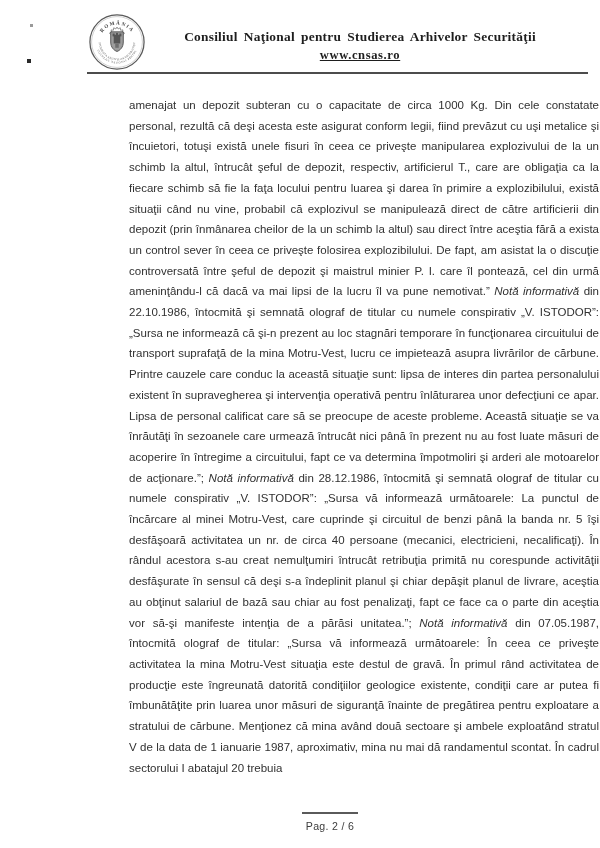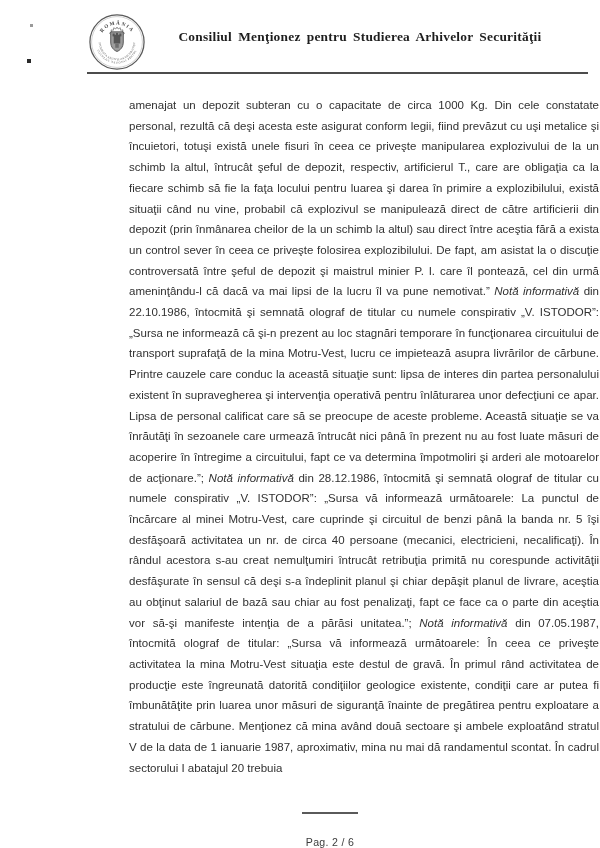--- a/index.html
+++ b/index.html
@@ -28,21 +28,21 @@
   .doc-body{
     position:absolute;left:118px;top:84px;width:470px;
     font-size:11.5px;line-height:20.7px;text-align:justify;color:#313131;
     margin:11px;
   }
   .doc-body .italic{font-style:italic;}
   .footer{
     position:absolute;left:230px;top:812px;width:200px;text-align:center;
   }
   .footer-rule{width:56px;height:1.5px;background:#5a5a5a;margin:0 auto;}
-  .footer-label{margin-top:22px;font-size:10.6px;color:#3c3c3c;letter-spacing:0.3px;}
+  .footer-label{margin-top:6px;font-size:10.6px;color:#3c3c3c;letter-spacing:0.3px;}
 </style>
 </head>
 <body>
 
 <div class="margin-dot light" style="left:30px;top:24px;width:3px;height:3px;"></div>
 <div class="margin-dot" style="left:27px;top:59px;width:4px;height:4px;"></div>
 
 <svg class="seal" viewBox="0 0 60 60">
   <defs>
     <path id="arcTop" d="M 12,30 A 18,18 0 0 1 48,30" fill="none"></path>
@@ -66,21 +66,22 @@
   </text>
   <text font-family="Liberation Serif,serif" font-size="2.9" fill="#555" letter-spacing="0.35" text-anchor="middle">
     <textPath href="#arcBottomOuter" startOffset="50%">CONSILIUL NAŢIONAL PENTRU</textPath>
   </text>
   <text font-family="Liberation Serif,serif" font-size="2.9" fill="#555" letter-spacing="0.2" text-anchor="middle">
     <textPath href="#arcBottomInner" startOffset="50%">STUDIEREA ARHIVELOR SECURITĂŢII</textPath>
   </text>
 </svg>
 
 <div class="header-text">
-  <div class="org-title">Consiliul Menţionez pentru Studierea Arhivelor Securităţii</div>
+  <div class="org-title">Consiliul Naţional pentru Studierea Arhivelor Securităţii</div>
+  <div><span class="org-url">www.cnsas.ro</span></div>
 </div>
 
 <div class="header-rule"></div>
 
 <p class="doc-body"><span class="">amenajat un depozit subteran cu o capacitate de circa 1000 Kg. Din cele constatate personal, rezultă că deşi acesta este asigurat conform legii, fiind prevăzut cu uşi metalice şi încuietori, totuşi există unele fisuri în ceea ce priveşte manipularea explozivului de la un schimb la altul, întrucât şeful de depozit, respectiv, artificierul T., care are obligaţia ca la fiecare schimb să fie la faţa locului pentru luarea şi darea în primire a explozibilului, există situaţii când nu vine, probabil că explozivul se manipulează direct de către artificierii din depozit (prin înmânarea cheilor de la un schimb la altul) sau direct între aceştia fără a exista un control sever în ceea ce priveşte folosirea explozibilului. De fapt, am asistat la o discuţie controversată între şeful de depozit şi maistrul minier P. I. care îl pontează, cel din urmă ameninţându-l că dacă va mai lipsi de la lucru îl va pune nemotivat.” </span><span class="italic">Notă informativă</span><span class=""> din 22.10.1986, întocmită şi semnată olograf de titular cu numele conspirativ „V. ISTODOR”: „Sursa ne informează că şi-n prezent au loc stagnări temporare în funcţionarea circuitului de transport suprafaţă de la mina Motru-Vest, lucru ce impietează asupra livrărilor de cărbune. Printre cauzele care conduc la această situaţie sunt: lipsa de interes din partea personalului existent în supravegherea şi intervenţia operativă pentru înlăturarea unor defecţiuni ce apar. Lipsa de personal calificat care să se preocupe de aceste probleme. Această situaţie se va înrăutăţi în sezoanele care urmează întrucât nici până în prezent nu au fost luate măsuri de acoperire în întregime a circuitului, fapt ce va determina împotmoliri şi arderi ale motoarelor de acţionare.”; </span><span class="italic">Notă informativă</span><span class=""> din 28.12.1986, întocmită şi semnată olograf de titular cu numele conspirativ „V. ISTODOR”: „Sursa vă informează următoarele: La punctul de încărcare al minei Motru-Vest, care cuprinde şi circuitul de benzi până la banda nr. 5 îşi desfăşoară activitatea un nr. de circa 40 persoane (mecanici, electricieni, necalificaţi). În rândul acestora s-au creat nemulţumiri întrucât retribuţia primită nu corespunde activităţii desfăşurate în sensul că deşi s-a îndeplinit planul şi chiar depăşit planul de livrare, aceştia au obţinut salariul de bază sau chiar au fost penalizaţi, fapt ce face ca o parte din aceştia vor să-şi manifeste intenţia de a părăsi unitatea.”; </span><span class="italic">Notă informativă</span><span class=""> din 07.05.1987, întocmită olograf de titular: „Sursa vă informează următoarele: În ceea ce priveşte activitatea la mina Motru-Vest situaţia este destul de gravă. În primul rând activitatea de producţie este îngreunată datorită condiţiilor geologice existente, condiţii care ar putea fi îmbunătăţite prin luarea unor măsuri de siguranţă înainte de pregătirea pentru exploatare a stratului de cărbune. Menţionez că mina având două sectoare şi ambele exploatând stratul V de la data de 1 ianuarie 1987, aproximativ, mina nu mai dă randamentul scontat. În cadrul sectorului I abatajul 20 trebuia</span></p>
 
 <div class="footer">
   <div class="footer-rule"></div>
   <div class="footer-label">Pag. 2 / 6</div>
 </div>

